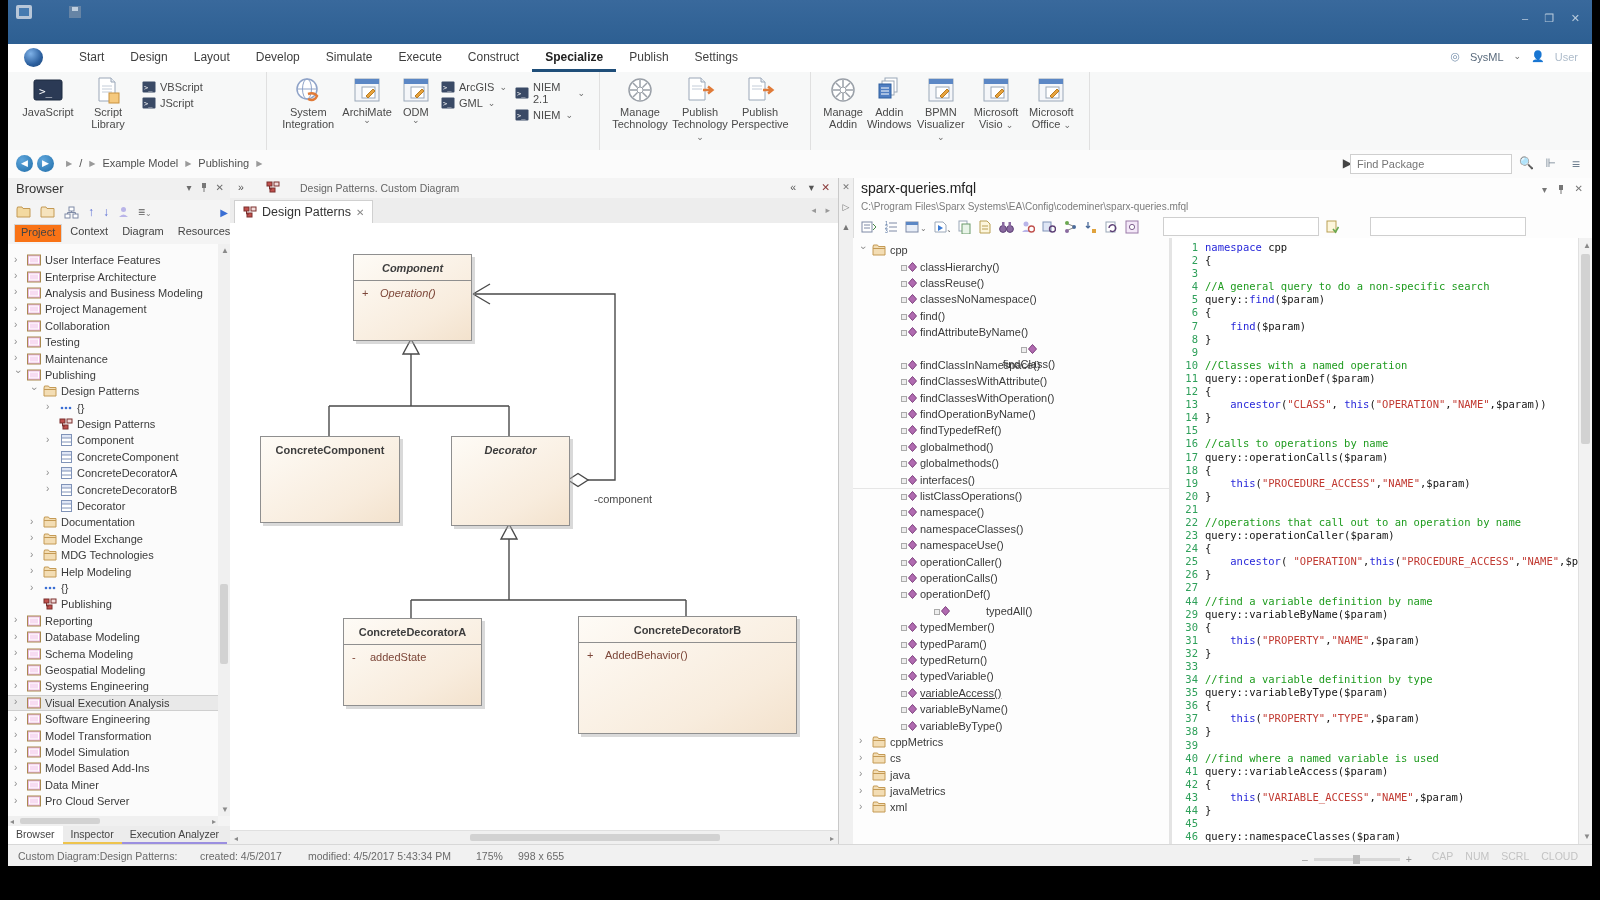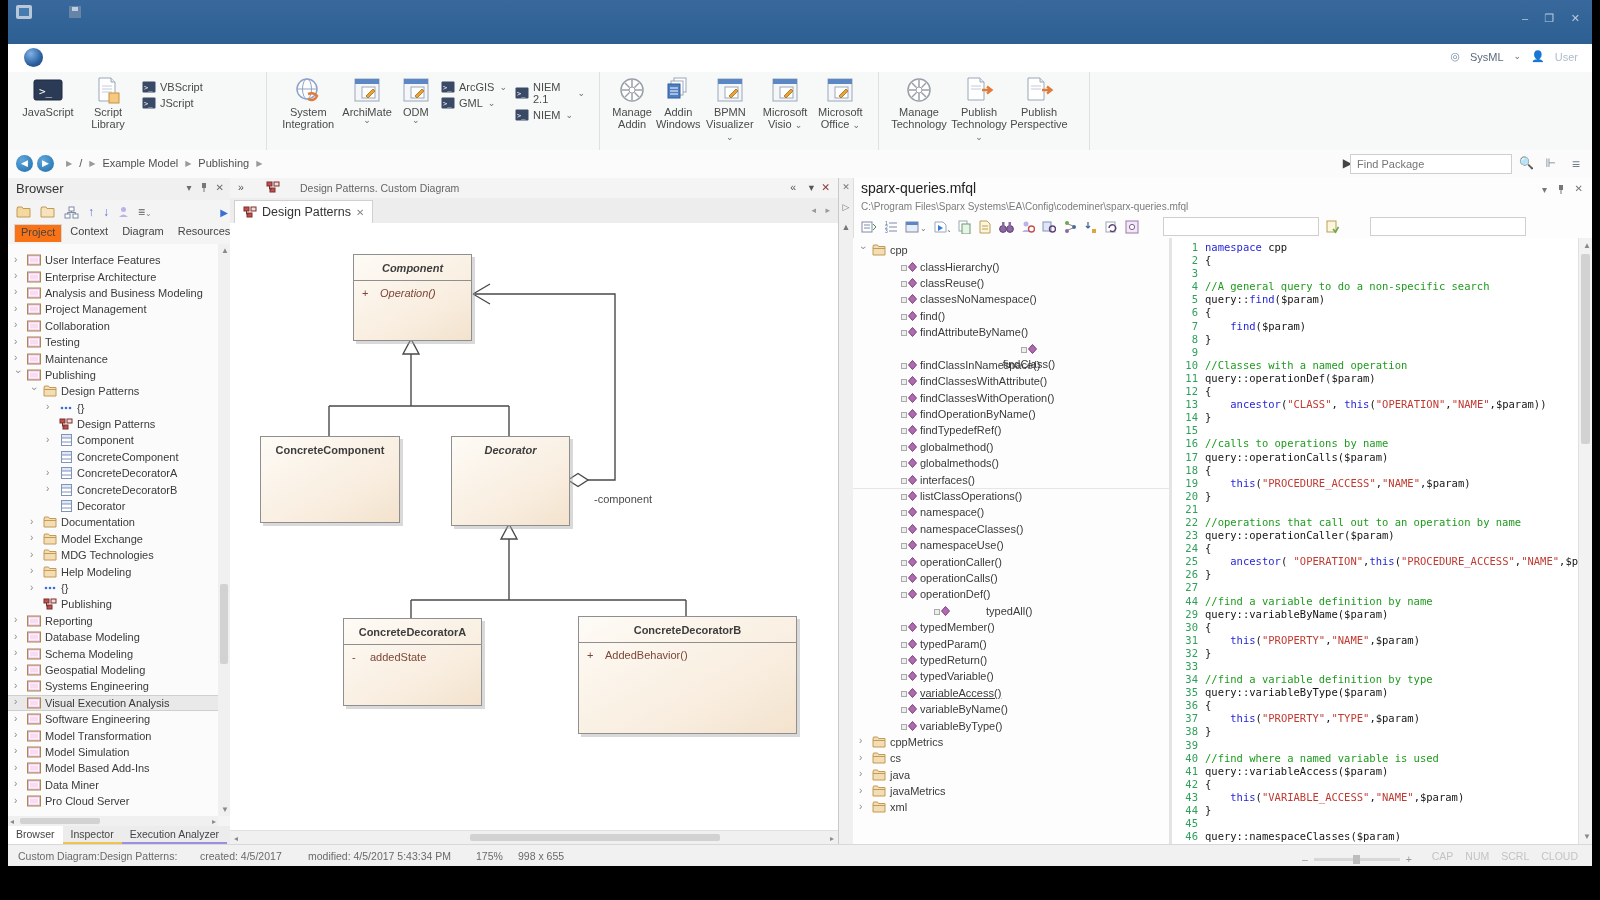--- a/index.html
+++ b/index.html
@@ -140,20 +140,32 @@
           <rect x="4" y="2" width="6" height="4" fill="#d8e2ec"></rect>
         </svg>
     </span>
     <span class="winctl" style="right:64px">–</span>
     <span class="winctl" style="right:38px">❐</span>
     <span class="winctl" style="right:12px">✕</span>
   </div>
 
   <div class="abs" id="tabrow">
     <span id="logo"></span>
+    <div id="tabs">
+        <span class="rtab">Start</span>
+        <span class="rtab">Design</span>
+        <span class="rtab">Layout</span>
+        <span class="rtab">Develop</span>
+        <span class="rtab">Simulate</span>
+        <span class="rtab">Execute</span>
+        <span class="rtab">Construct</span>
+        <span class="rtab active">Specialize</span>
+        <span class="rtab">Publish</span>
+        <span class="rtab">Settings</span>
+      </div>
     <div id="tabrow-right">
       <span style="color:#6f8aa8">◎</span>
       <span>SysML</span>
       <span class="caret">⌄</span>
       <span class="dim">👤</span>
       <span class="dim">User</span>
     </div>
   </div>
 
   <div class="abs" id="ribbon">
@@ -278,20 +290,67 @@
               <svg width="14" height="12">
                 <rect x="0.5" y="0.5" width="13" height="11" rx="1" fill="#3a4a66"></rect>
                 <text x="2" y="9" fill="#fff" font-size="7" font-family="DejaVu Sans Mono,monospace">&gt;_</text>
               </svg>
             </span>
           <span>NIEM</span>
             <span class="caret">⌄</span>
         </div>
       </div>
       <span class="rglabel">Information Exchange</span>
+    </div>
+
+    <div class="rgroup" style="width:190px">
+      <div class="rbtn">
+        <span class="ric">
+          <svg width="28" height="27">
+              <circle cx="14" cy="13" r="11" fill="#fff" stroke="#9aa0a8" stroke-width="1.5"></circle>
+              <circle cx="14" cy="13" r="3" fill="#fff" stroke="#9aa0a8"></circle>
+              <g stroke="#9aa0a8" stroke-width="1.5">
+                <line x1="17" y1="13" x2="24" y2="13"></line>
+                <line x1="11" y1="13" x2="4" y2="13"></line>
+                <line x1="14" y1="10" x2="14" y2="3"></line>
+                <line x1="14" y1="16" x2="14" y2="23"></line>
+                <line x1="16.5" y1="10.5" x2="21" y2="6"></line>
+                <line x1="11.5" y1="15.5" x2="7" y2="20"></line>
+                <line x1="16.5" y1="15.5" x2="21" y2="20"></line>
+                <line x1="11.5" y1="10.5" x2="7" y2="6"></line>
+              </g>
+            </svg>
+        </span>
+        <span class="rlbl">Manage Technology</span>
+      </div>
+      <div class="rbtn">
+        <span class="ric">
+          <svg width="30" height="26">
+              <path d="M4 1 H16 L20 5 V23 H4 Z" fill="#fff" stroke="#9aa7b8"></path>
+              <path d="M16 1 V5 H20" fill="#e8edf4" stroke="#9aa7b8"></path>
+              <line x1="7" y1="9" x2="17" y2="9" stroke="#c3ccd8"></line>
+              <line x1="7" y1="12" x2="17" y2="12" stroke="#c3ccd8"></line>
+              <path d="M18 13 H26 M23 9.5 L27.5 13 L23 16.5" stroke="#e07b39" stroke-width="2.3" fill="none"></path>
+            </svg>
+        </span>
+        <span class="rlbl"><span>Publish Technology</span> <span class="caret">⌄</span></span>
+      </div>
+      <div class="rbtn">
+        <span class="ric">
+          <svg width="30" height="26">
+              <path d="M4 1 H16 L20 5 V23 H4 Z" fill="#fff" stroke="#9aa7b8"></path>
+              <path d="M16 1 V5 H20" fill="#e8edf4" stroke="#9aa7b8"></path>
+              <line x1="7" y1="9" x2="17" y2="9" stroke="#c3ccd8"></line>
+              <line x1="7" y1="12" x2="17" y2="12" stroke="#c3ccd8"></line>
+              <path d="M18 13 H26 M23 9.5 L27.5 13 L23 16.5" stroke="#e07b39" stroke-width="2.3" fill="none"></path>
+            </svg>
+        </span>
+        <span class="rlbl">Publish Perspective</span>
+      </div>
+      <span class="rglabel">Technologies</span>
     </div>
 
     <div class="rgroup" style="width:258px">
       <div class="rbtn" style="width:46px">
         <span class="ric">
           <svg width="28" height="27">
               <circle cx="14" cy="13" r="11" fill="#fff" stroke="#9aa0a8" stroke-width="1.5"></circle>
               <circle cx="14" cy="13" r="3" fill="#fff" stroke="#9aa0a8"></circle>
               <g stroke="#9aa0a8" stroke-width="1.5">
                 <line x1="17" y1="13" x2="24" y2="13"></line>
@@ -349,67 +408,20 @@
           <svg width="26" height="25">
               <rect x="1" y="1" width="24" height="22" fill="#f4f6f9" stroke="#9aa7b8"></rect>
               <rect x="1" y="1" width="24" height="5" fill="#5b87c5"></rect>
               <rect x="8" y="9" width="13" height="11" fill="#fff" stroke="#9aa7b8"></rect>
               <path d="M12 18 L19 11 L21 13 L14 20 Z" fill="#e8a33d" stroke="#b97d22"></path>
             </svg>
         </span>
         <span class="rlbl"><span>Microsoft Office</span> <span class="caret">⌄</span></span>
       </div>
       <span class="rglabel">Add-Ins</span>
-    </div>
-
-    <div class="rgroup" style="width:190px">
-      <div class="rbtn">
-        <span class="ric">
-          <svg width="28" height="27">
-              <circle cx="14" cy="13" r="11" fill="#fff" stroke="#9aa0a8" stroke-width="1.5"></circle>
-              <circle cx="14" cy="13" r="3" fill="#fff" stroke="#9aa0a8"></circle>
-              <g stroke="#9aa0a8" stroke-width="1.5">
-                <line x1="17" y1="13" x2="24" y2="13"></line>
-                <line x1="11" y1="13" x2="4" y2="13"></line>
-                <line x1="14" y1="10" x2="14" y2="3"></line>
-                <line x1="14" y1="16" x2="14" y2="23"></line>
-                <line x1="16.5" y1="10.5" x2="21" y2="6"></line>
-                <line x1="11.5" y1="15.5" x2="7" y2="20"></line>
-                <line x1="16.5" y1="15.5" x2="21" y2="20"></line>
-                <line x1="11.5" y1="10.5" x2="7" y2="6"></line>
-              </g>
-            </svg>
-        </span>
-        <span class="rlbl">Manage Technology</span>
-      </div>
-      <div class="rbtn">
-        <span class="ric">
-          <svg width="30" height="26">
-              <path d="M4 1 H16 L20 5 V23 H4 Z" fill="#fff" stroke="#9aa7b8"></path>
-              <path d="M16 1 V5 H20" fill="#e8edf4" stroke="#9aa7b8"></path>
-              <line x1="7" y1="9" x2="17" y2="9" stroke="#c3ccd8"></line>
-              <line x1="7" y1="12" x2="17" y2="12" stroke="#c3ccd8"></line>
-              <path d="M18 13 H26 M23 9.5 L27.5 13 L23 16.5" stroke="#e07b39" stroke-width="2.3" fill="none"></path>
-            </svg>
-        </span>
-        <span class="rlbl"><span>Publish Technology</span> <span class="caret">⌄</span></span>
-      </div>
-      <div class="rbtn">
-        <span class="ric">
-          <svg width="30" height="26">
-              <path d="M4 1 H16 L20 5 V23 H4 Z" fill="#fff" stroke="#9aa7b8"></path>
-              <path d="M16 1 V5 H20" fill="#e8edf4" stroke="#9aa7b8"></path>
-              <line x1="7" y1="9" x2="17" y2="9" stroke="#c3ccd8"></line>
-              <line x1="7" y1="12" x2="17" y2="12" stroke="#c3ccd8"></line>
-              <path d="M18 13 H26 M23 9.5 L27.5 13 L23 16.5" stroke="#e07b39" stroke-width="2.3" fill="none"></path>
-            </svg>
-        </span>
-        <span class="rlbl">Publish Perspective</span>
-      </div>
-      <span class="rglabel">Technologies</span>
     </div>
     <div style="flex:1"></div>
   </div>
 
   <div class="abs" id="navbar">
     <span class="navball" style="left:8px">◀</span>
     <span class="navball" style="left:29px">▶</span>
     <div id="crumbs">
         <span class="crumb-sep">▶</span>
         <span>/</span>

